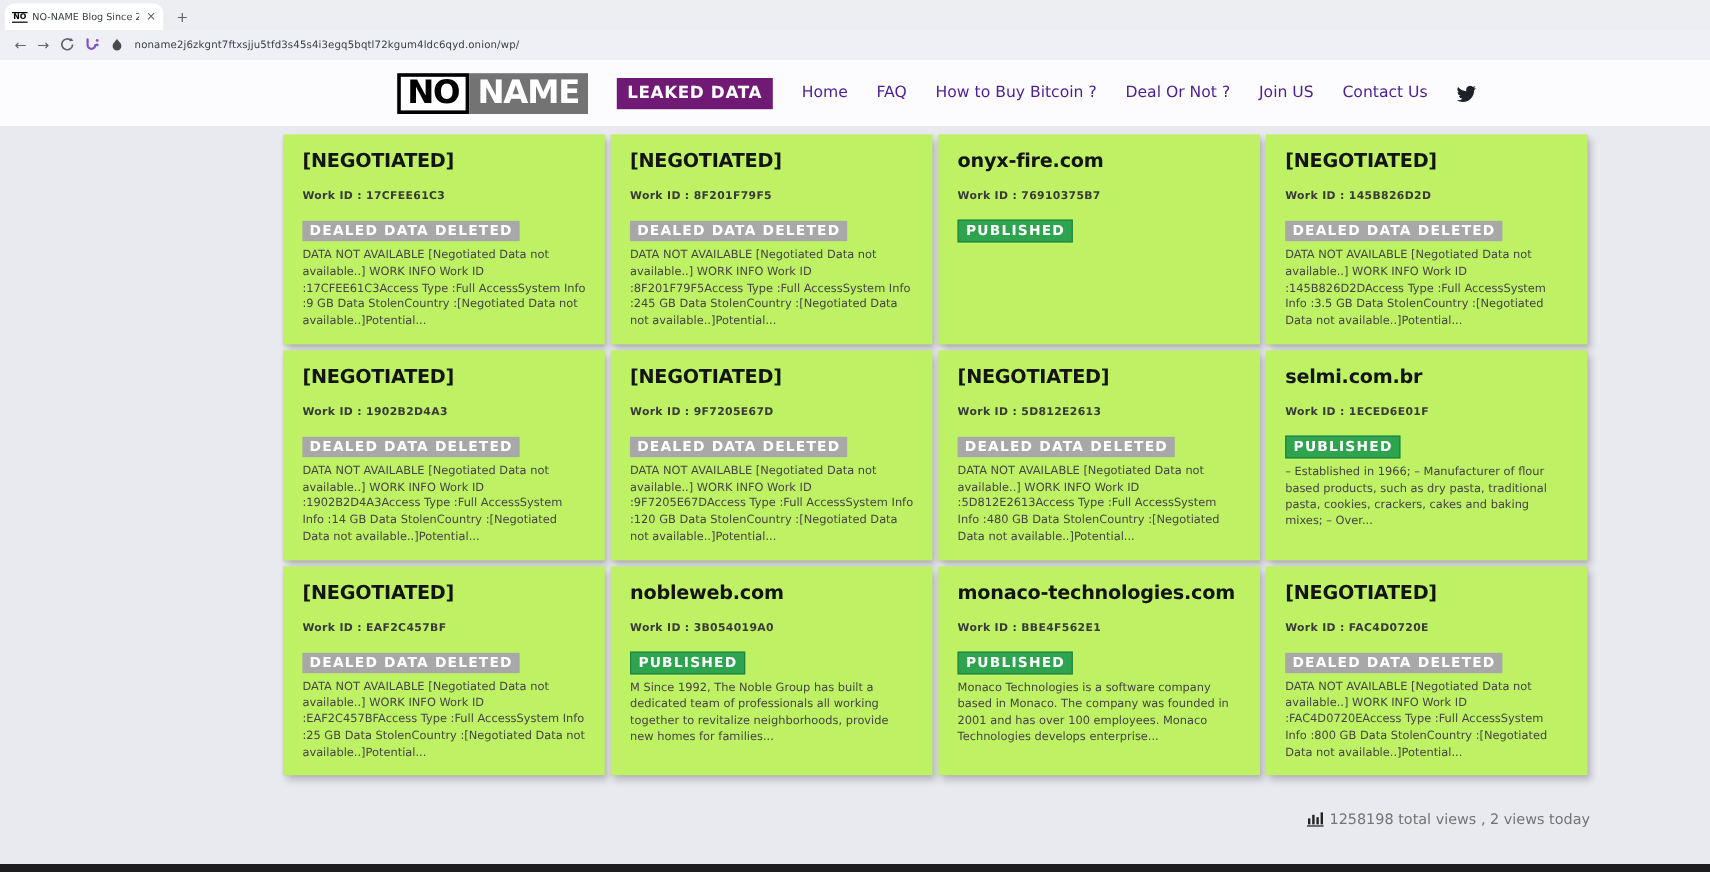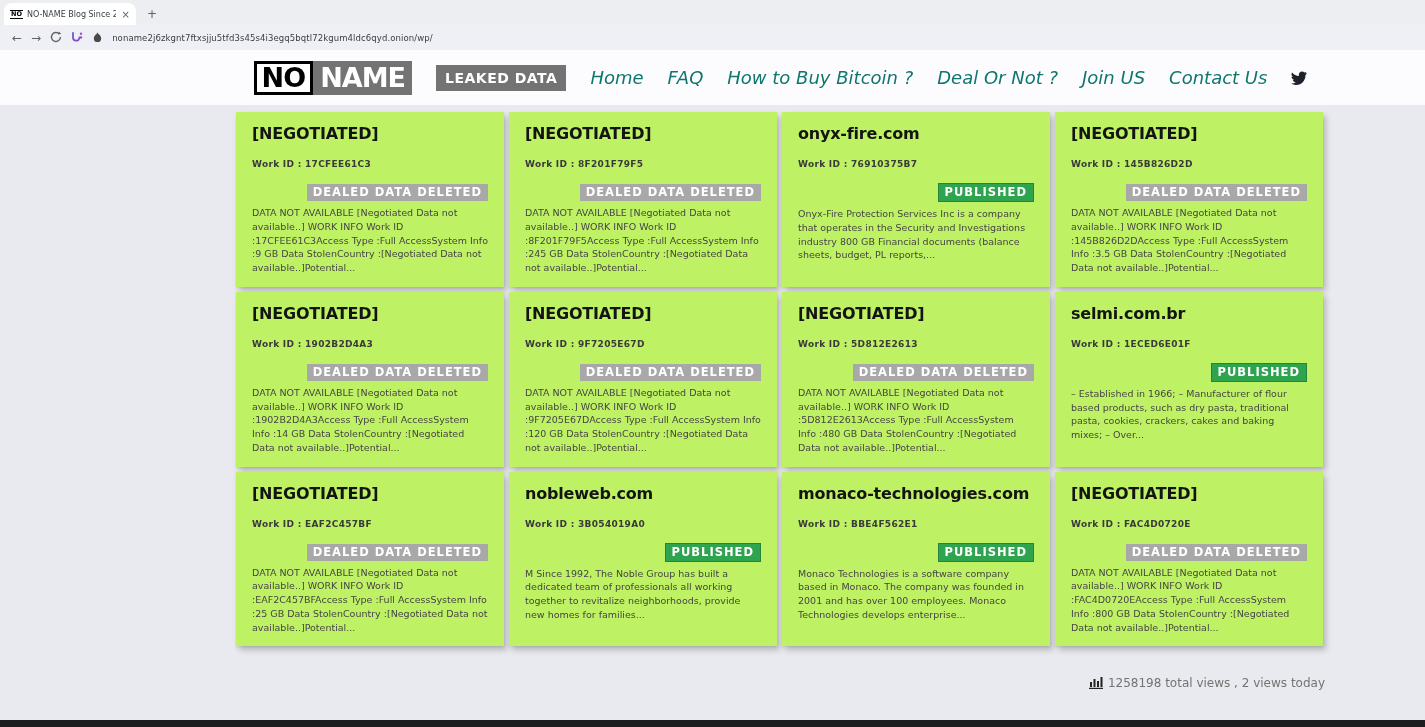--- a/index.html
+++ b/index.html
@@ -19,33 +19,33 @@
   .urlrow { height:25px; background:#eef0f6; display:flex; align-items:center; gap:9px; padding-left:12px; }
   .navbtn { font-size:12px; color:#5f6368; line-height:1; }
   .urltext { font-size:8.5px; color:#3a3d42; letter-spacing:.1px; }
 
   
   .site-header { height:55px; background:#fcfcfe; display:flex; align-items:center; }
   .header-inner { width:1089px; margin-left:236px; display:flex; align-items:center; justify-content:center; gap:24px; }
   .logo { display:flex; align-items:stretch; font-weight:800; font-size:27px; letter-spacing:-1px; }
   .logo-no { border:3px solid #000; background:#fff; color:#000; padding:0 5px; line-height:28px; }
   .logo-name { background:#737373; color:#fff; padding:0 7px; line-height:34px; }
-  .leaked-badge { background:#737373; color:#fff; font-weight:800; font-size:14px; letter-spacing:.5px; padding:5px 9px;text-align:right; }
+  .leaked-badge { background:#701a75; color:#fff; font-weight:800; font-size:14px; letter-spacing:.5px; padding:5px 9px;text-align:right; }
   .nav { display:flex; align-items:center; gap:24px; }
-  .nav a { font-size:18px; color:#0f766e; text-decoration:none; white-space:nowrap;font-style:italic; }
+  .nav a { font-size:13px; color:#4c1d95; text-decoration:none; white-space:nowrap; }
   .tw-icon svg { display:block; }
 
   
   .main { padding-top:7px; }
   .grid { width:1089px; margin-left:236px; display:grid; grid-template-columns:repeat(4,268px); gap:5px; }
   .card { background:#bef264; padding:12px 16px 12px; box-shadow:3px 4px 6px rgba(0,0,0,.22), 0 1px 2px rgba(0,0,0,.08);
           min-height:156px; }
   .card h2 { font-size:16px; font-weight:800; color:#141414; letter-spacing:-.2px; margin-bottom:16px; }
   .workid { font-size:9px; font-weight:700; color:#3a3a3a; letter-spacing:.3px; margin-bottom:12px; }
-  .status-row { text-align:right; margin-bottom:5px; }
+  .status-row { text-align:left; margin-bottom:5px; }
   .status { display:inline-block; font-size:11.5px; font-weight:800; letter-spacing:1px; padding:1px 6px 2px; color:#fff; }
   .status.dealed { background:#a8a8a8; }
   .status.published { background:#2ea44f; border:1px solid #23843e; }
   .desc { font-size:9.5px; line-height:1.45; color:#454545; }
 
   
   .stats { width:1089px; margin:30px 0 0 236px; text-align:right; font-size:12px; color:#737373; }
   .stats svg { vertical-align:-2px; margin-right:4px; }
 
   
@@ -138,21 +138,20 @@
 
     <div class="card">
       <h2>onyx-fire.com</h2>
       <div class="workid">
         <span>Work ID :</span>
         <span>76910375B7</span>
       </div>
       <div class="status-row">
         <span class="status published">PUBLISHED</span>
       </div>
-      <div class="desc">Onyx-Fire Protection Services Inc is a company that operates in the Security and Investigations industry 800 GB Financial documents (balance sheets, budget, PL reports,...</div>
     </div>
 
     <div class="card">
       <h2>[NEGOTIATED]</h2>
       <div class="workid">
         <span>Work ID :</span>
         <span>145B826D2D</span>
       </div>
       <div class="status-row">
         <span class="status dealed">DEALED DATA DELETED</span>

